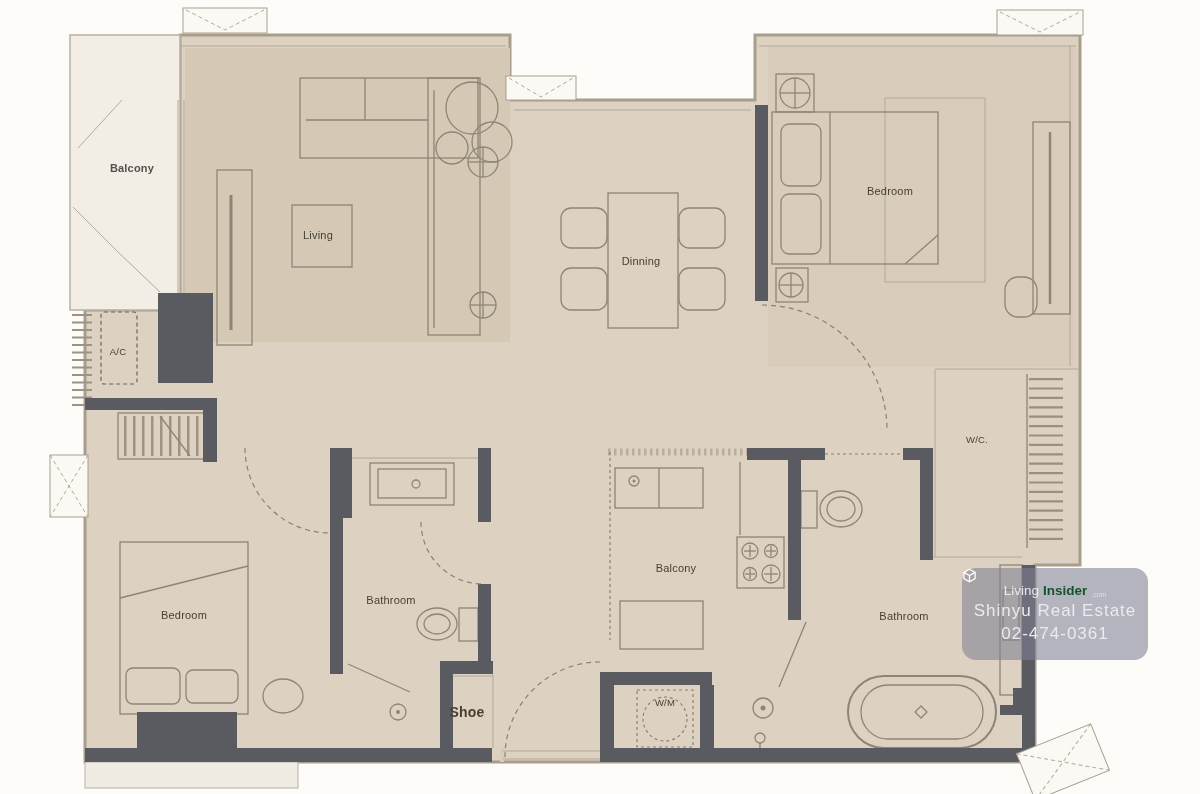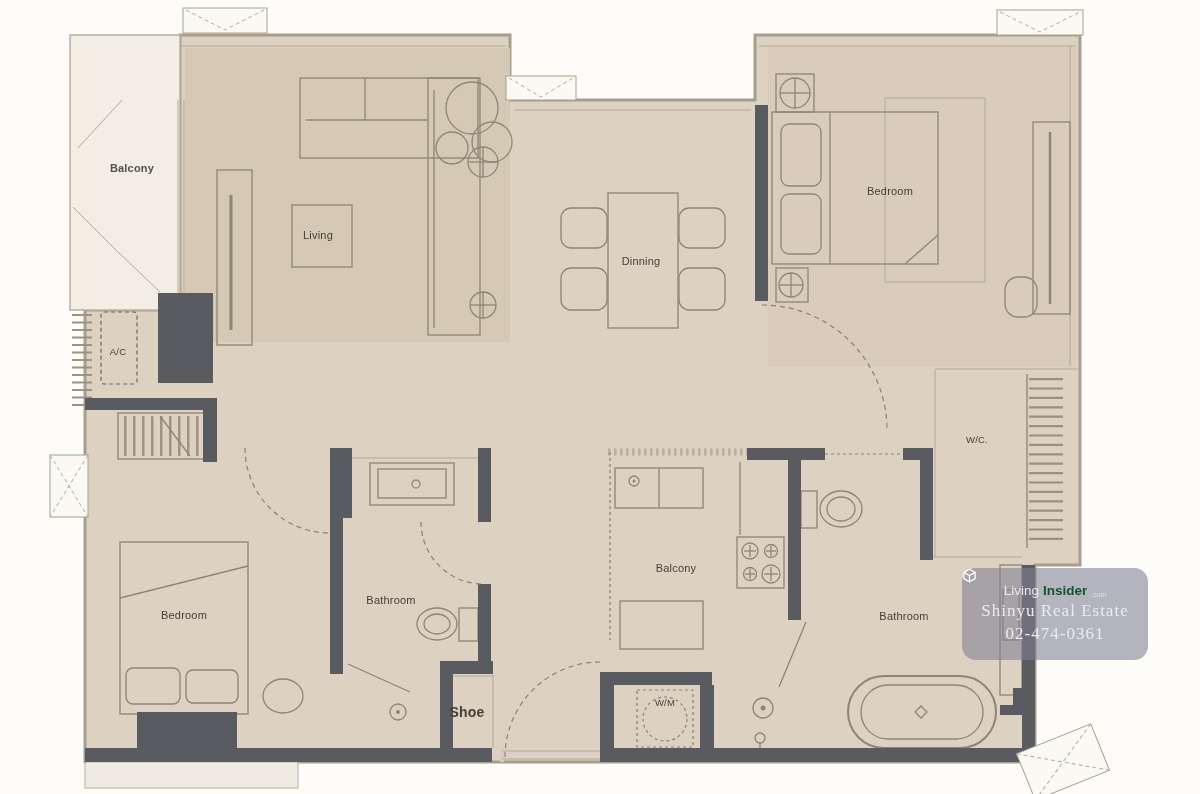--- a/index.html
+++ b/index.html
@@ -18,21 +18,21 @@
   .rlabel.sm{font-size:9.5px;}
   .rlabel.md{font-size:14px;font-weight:600;}
   .rlabel.light{font-weight:600;color:#55504a;}
   .watermark{position:absolute;left:962px;top:568px;width:186px;height:92px;
              background:rgba(128,128,146,.58);border-radius:14px;display:flex;flex-direction:column;
              align-items:center;justify-content:center;gap:2px;color:#eceef4;}
   .wm-brand{display:flex;align-items:center;gap:4px;font-size:13.5px;line-height:1;}
   .wm-brand .b1{font-weight:400;opacity:.95;}
   .wm-brand .b2{font-weight:700;color:#14532d;}
   .wm-brand .b3{font-size:7px;opacity:.7;align-self:flex-end;}
-  .wm-line{font-size:17px;font-weight:400;letter-spacing:1px;color:#e9ebf1;line-height:1.25;font-family:Liberation Serif, serif;}
+  .wm-line{font-size:17px;font-weight:400;letter-spacing:1px;color:#e9ebf1;line-height:1.25;}
 </style>
 </head>
 <body>
 
 <div class="stage">
   <svg width="1200" height="794" viewBox="0 0 1200 794">
 
     <g>
       <path d="M180,35 L510,35 L510,100 L755,100 L755,35 L1080,35 L1080,565 L1035,565 L1035,762 L85,762 L85,310 L180,310 Z" fill="#ddd1c1" stroke="#a89e8d" stroke-width="3"></path>
       <rect x="70" y="35" width="110" height="275" fill="#f2eee6" stroke="#b9b0a0" stroke-width="1.5"></rect>

